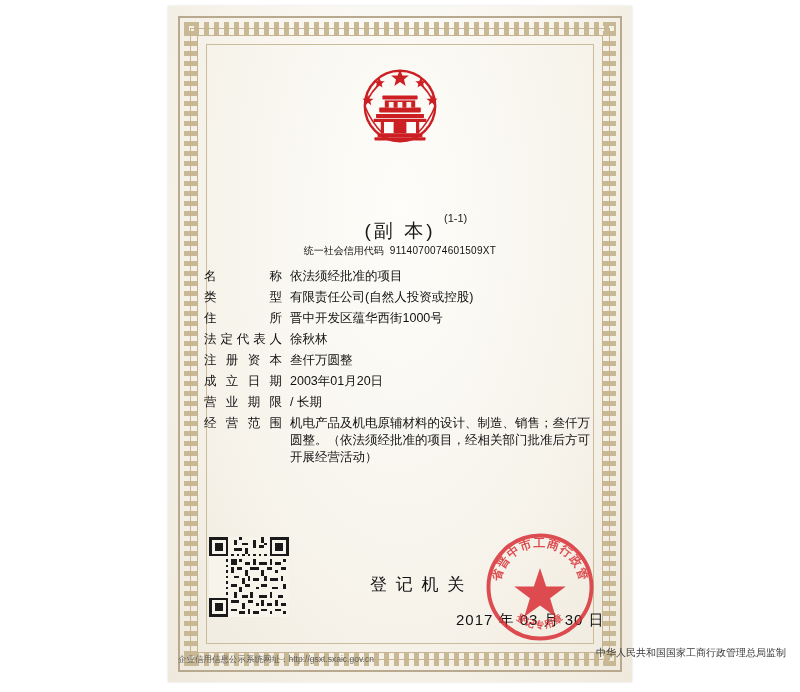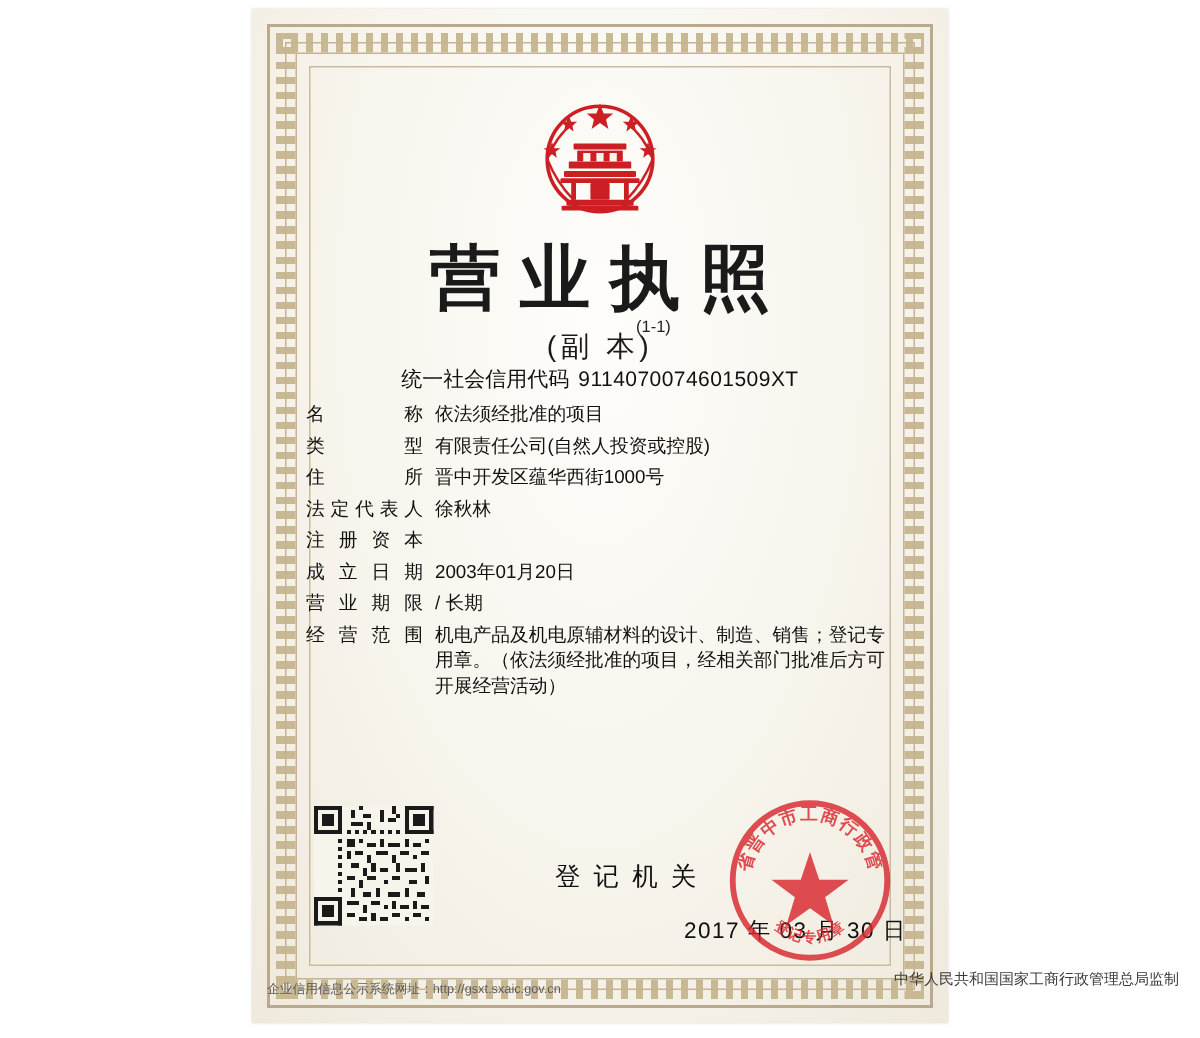--- a/index.html
+++ b/index.html
@@ -113,31 +113,31 @@
     width: 100%;
     text-align: center;
     font-size: 19px;
     letter-spacing: 3px;
     color: #1a1a1a;
   }
   .copy-index {
     position: absolute;
     left: 50%;
     top: 206px;
-    margin-left: 24px;
+    margin-left: 44px;
     font-size: 11px;
     color: #222;
   }
   .credit-code {
     position: absolute;
     left: 0;
     top: 238px;
     width: 100%;
     text-align: center;
-    font-size: 14px;
+    font-size: 10px;
     color: #111;
   }
   .credit-code .code-val {
     letter-spacing: 0.3px;
     margin-left: 6px;
   }
 
   
   .fields {
     position: absolute;
@@ -261,21 +261,20 @@
           <rect x="27" y="76" width="66" height="4" rx="1"></rect>
           <rect x="36" y="80" width="4" height="14"></rect>
           <rect x="80" y="80" width="4" height="14"></rect>
           <rect x="32" y="94" width="56" height="5" rx="1"></rect>
           <rect x="28" y="99" width="64" height="4" rx="1"></rect>
           <rect x="52" y="80" width="16" height="14" rx="1"></rect>
         </g>
       </svg>
     </div>
 
-    <div class="title">营业执照</div>
     <div class="subtitle">(副 本)</div>
     <div class="copy-index">(1-1)</div>
 
     <div class="credit-code">
       <span>统一社会信用代码</span><span class="code-val">9114070074601509XT</span>
     </div>
 
     <div class="fields">
 
       <div class="row">
@@ -313,20 +312,21 @@
         <div class="val">徐秋林</div>
       </div>
 
       <div class="row">
         <div class="lbl">
           <span>注</span>
           <span>册</span>
           <span>资</span>
           <span>本</span>
         </div>
+        <div class="val">叁仟万圆整</div>
       </div>
 
       <div class="row">
         <div class="lbl">
           <span>成</span>
           <span>立</span>
           <span>日</span>
           <span>期</span>
         </div>
         <div class="val">2003年01月20日</div>
@@ -342,21 +342,21 @@
         <div class="val">/ 长期</div>
       </div>
 
       <div class="row scope">
         <div class="lbl">
           <span>经</span>
           <span>营</span>
           <span>范</span>
           <span>围</span>
         </div>
-        <div class="val">机电产品及机电原辅材料的设计、制造、销售；登记专用章。（依法须经批准的项目，经相关部门批准后方可开展经营活动）</div>
+        <div class="val">机电产品及机电原辅材料的设计、制造、销售；叁仟万圆整。（依法须经批准的项目，经相关部门批准后方可开展经营活动）</div>
       </div>
 
     </div>
 
     <div class="qr">
       <svg viewBox="0 0 29 29" width="80" height="80" shape-rendering="crispEdges" aria-hidden="true">
         <rect width="29" height="29" fill="#f7f4ec"></rect>
         <g fill="#1a1a1a">
 
           <rect x="0" y="0" width="7" height="1"></rect>

